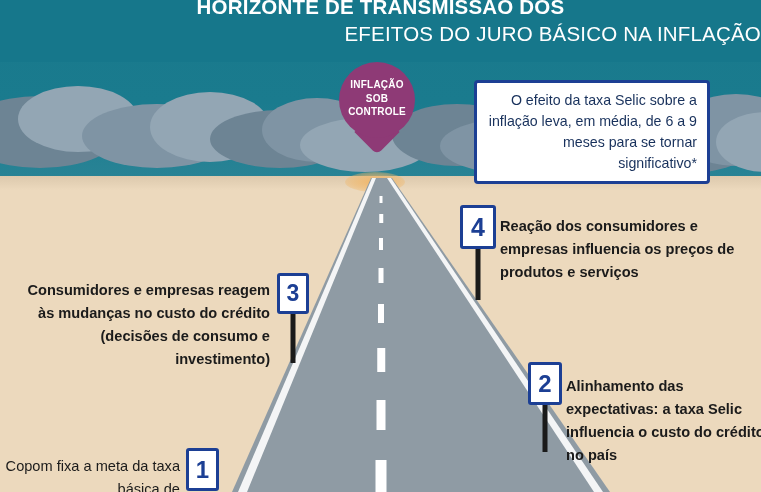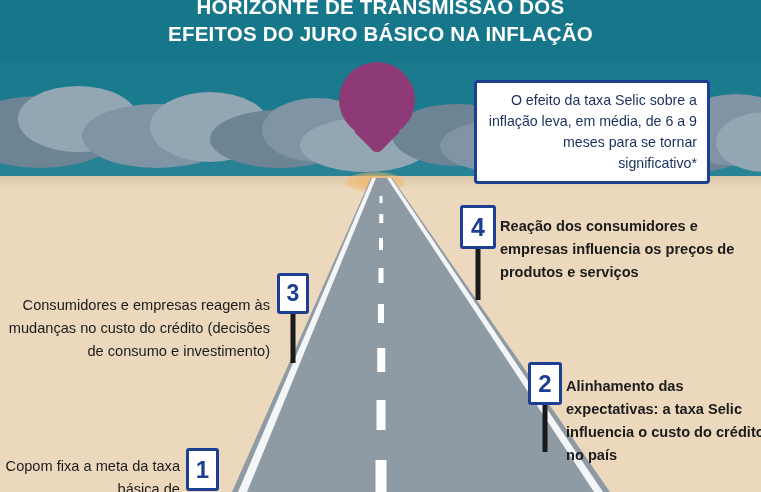--- a/index.html
+++ b/index.html
@@ -101,24 +101,25 @@
   }
   .title-line1 {
     font-size: 20.5px;
     font-weight: bold;
     letter-spacing: 0.2px;
     line-height: 26px;
     white-space: nowrap;
   }
   .title-line2 {
     font-size: 20.5px;
-    font-weight: bold;
+    font-weight: normal;
     letter-spacing: 0.2px;
     line-height: 28px;
     white-space: nowrap;
+    text-align: right;
   }
 
   
   .pin {
     position: absolute;
     left: 339px;
     top: 62px;
     width: 76px;
     height: 96px;
   }
@@ -258,41 +259,46 @@
   </div>
 
   <div class="title-wrap">
     <div class="title-line1">HORIZONTE DE TRANSMISSÃO DOS</div>
     <div class="title-line2">EFEITOS DO JURO BÁSICO NA INFLAÇÃO</div>
   </div>
 
   <div class="pin">
     <div class="pin-tail"></div>
     <div class="pin-head"></div>
+    <div class="pin-text">
+      <div>INFLAÇÃO</div>
+      <div>SOB</div>
+      <div>CONTROLE</div>
+    </div>
   </div>
 
   <div class="callout">
     <div class="callout-text">O efeito da taxa Selic sobre a inflação leva, em média, de 6 a 9 meses para se tornar significativo*</div>
   </div>
 
   <div class="sign" style="left:460px; top:205px; width:36px; height:95px;">
     <div class="sign-post" style="top:40px; height:55px;"></div>
     <div class="sign-plate" style="width:36px; height:44px;">
       <span class="sign-num" style="font-size:25px;">4</span>
     </div>
   </div>
   <div class="sign-label right" style="left:500px; top:215px; width:252px;">Reação dos consumidores e empresas influencia os preços de produtos e serviços</div>
 
   <div class="sign" style="left:277px; top:273px; width:32px; height:90px;">
     <div class="sign-post" style="top:38px; height:52px;"></div>
     <div class="sign-plate" style="width:32px; height:41px;">
       <span class="sign-num" style="font-size:23px;">3</span>
     </div>
   </div>
-  <div class="sign-label left" style="left:8px; top:294px; width:262px;">Consumidores e empresas reagem às mudanças no custo do crédito (decisões de consumo e investimento)</div>
+  <div class="sign-label left" style="left:8px; top:279px; width:262px;font-weight:bold;">Consumidores e empresas reagem às mudanças no custo do crédito (decisões de consumo e investimento)</div>
 
   <div class="sign" style="left:528px; top:362px; width:34px; height:90px;">
     <div class="sign-post" style="top:40px; height:50px;"></div>
     <div class="sign-plate" style="width:34px; height:43px;">
       <span class="sign-num" style="font-size:24px;">2</span>
     </div>
   </div>
   <div class="sign-label right" style="left:566px; top:375px; width:200px;">Alinhamento das expectativas: a taxa Selic influencia o custo do crédito no país</div>
 
   <div class="sign" style="left:186px; top:448px; width:33px; height:44px;">

